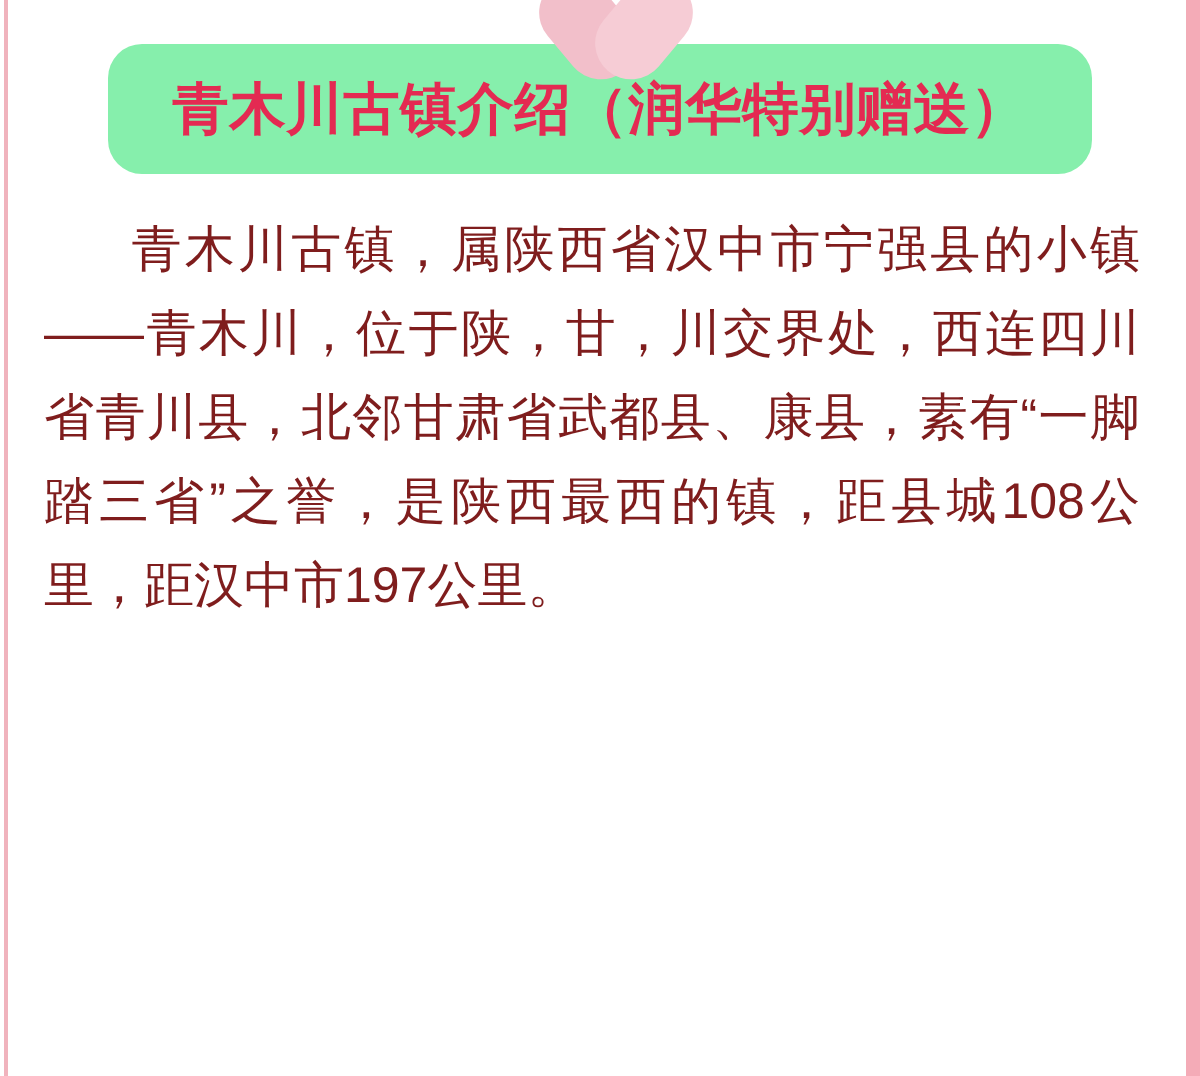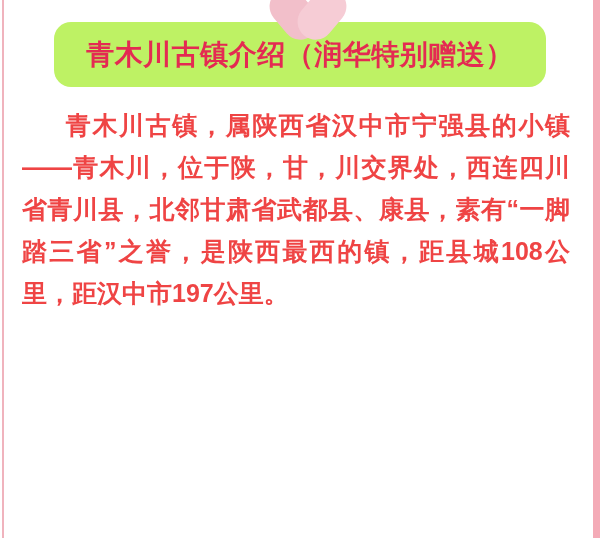--- a/index.html
+++ b/index.html
@@ -55,21 +55,21 @@
     transform: rotate(40deg);
   }
 
   
   .banner {
     position: absolute;
     left: 54px;
     top: 22px;
     width: 492px;
     height: 65px;
-    background: #bef264;
+    background: #86efac;
     border-radius: 17px;
     display: flex;
     align-items: center;
     justify-content: center;
     z-index: 2;
   }
   .banner h1 {
     margin: 0;
     font-size: 28px;
     font-weight: bold;
@@ -82,25 +82,24 @@
   .article {
     position: absolute;
     left: 22px;
     top: 104px;
     width: 548px;
   }
   .article p {
     margin: 0 0 3px 0;
     font-size: 25px;
     line-height: 42px;
-    color: #ef4444;
+    color: #7f1d1d;
     text-indent: 1.75em;
     text-align: justify;
     text-justify: inter-ideograph;
-    font-weight: bold;
   }
 </style>
 </head>
 <body>
 
 <div class="left-line"></div>
 <div class="right-line"></div>
 
 <div class="heart">
   <div class="lobe lobe-left"></div>

